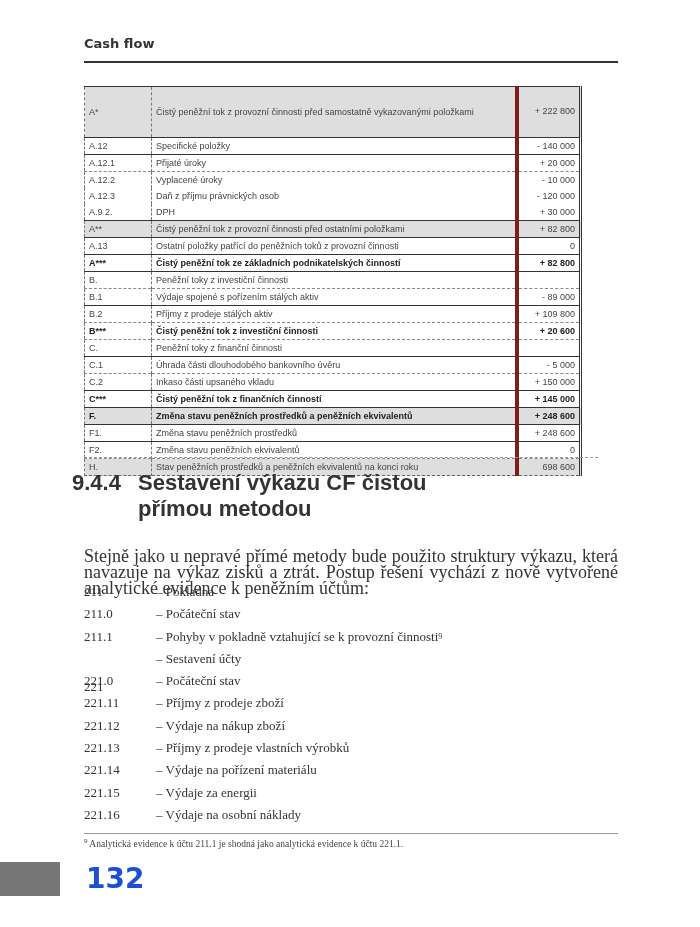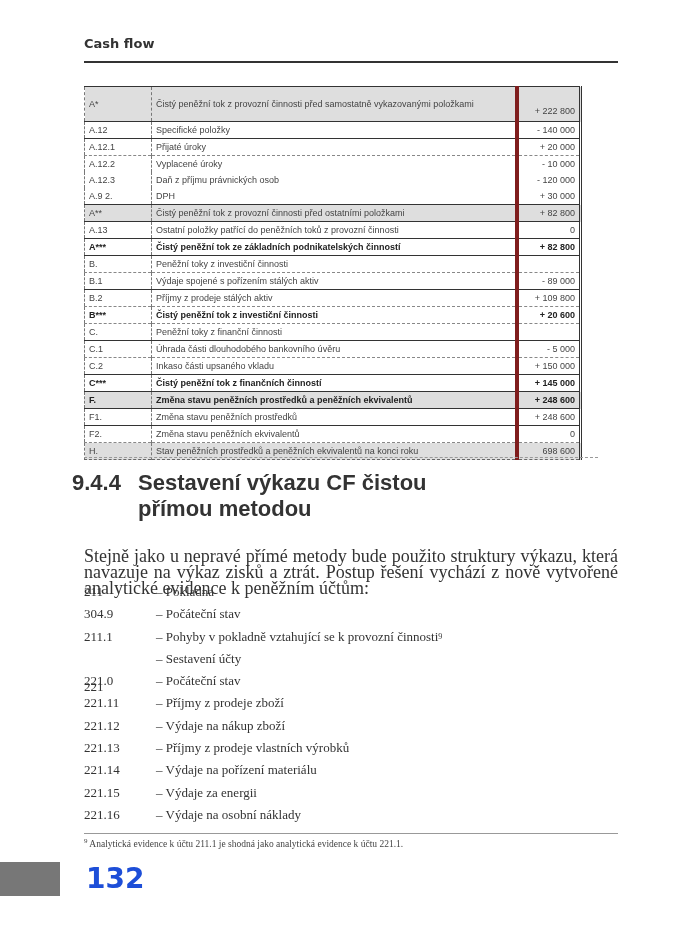--- a/index.html
+++ b/index.html
@@ -19,21 +19,21 @@
     .cf-table td { padding: 0 4px; height: 16px; line-height: 11px; vertical-align: middle;
       border-top: 1px solid #333; }
     .cf-table td.code { width: 58px; border-right: 1px dashed #777; }
     .cf-table td.desc { border-right: 4px solid #7f1d1d; }
     .cf-table td.val  { width: 52px; text-align: right; }
     .cf-table tr.shade td { background: #dedede; }
     .cf-table tr.bold td { font-weight: bold; color: #222; }
     .cf-table tr.dash td { border-top: 1px dashed #888; }
     .cf-table tr.nob td { border-top: none; }
     .cf-table tr.tall td { height: 30px; }
-    .cf-table tr.tall td.val { vertical-align: bottom; padding-bottom: 4px; }
+    .cf-table tr.tall td.val { vertical-align: bottom; padding-bottom: 20px; }
     .under-rule { position: absolute; left: 84px; top: 457px; width: 514px; border-top: 1px dashed #999; }
 
     .section-heading {
       position: absolute; left: 72px; top: 470px; width: 520px;
       font-family: Liberation Sans, sans-serif; font-weight: bold; font-size: 22px; line-height: 26px; color: #333;
     }
     .section-heading .num { display: inline-block; width: 66px; }
     .section-heading .line2 { padding-left: 66px; display: block; }
 
     .intro {
@@ -179,21 +179,21 @@
 </div>
 
 <p class="intro">Stejně jako u nepravé přímé metody bude použito struktury výkazu, která navazuje na výkaz zisků a ztrát. Postup řešení vychází z nově vytvořené analytické evidence k peněžním účtům:</p>
 
 <ul class="acct-list" id="acct-list">
     <li>
       <span class="acct-code" style="width: 72px;">211</span>
       <span>– Pokladna</span>
     </li>
     <li>
-      <span class="acct-code" style="width: 72px;">304.9</span>
+      <span class="acct-code" style="width: 72px;">211.0</span>
       <span>– Počáteční stav</span>
     </li>
     <li>
       <span class="acct-code" style="width: 72px;">211.1</span>
       <span>– Pohyby v pokladně vztahující se k provozní činnosti</span>
       <sup>9</sup>
     </li>
     <li>
       <span class="acct-code" style="width: 72px; margin-top: 28px;">221</span>
       <span>– Sestavení účty</span>

